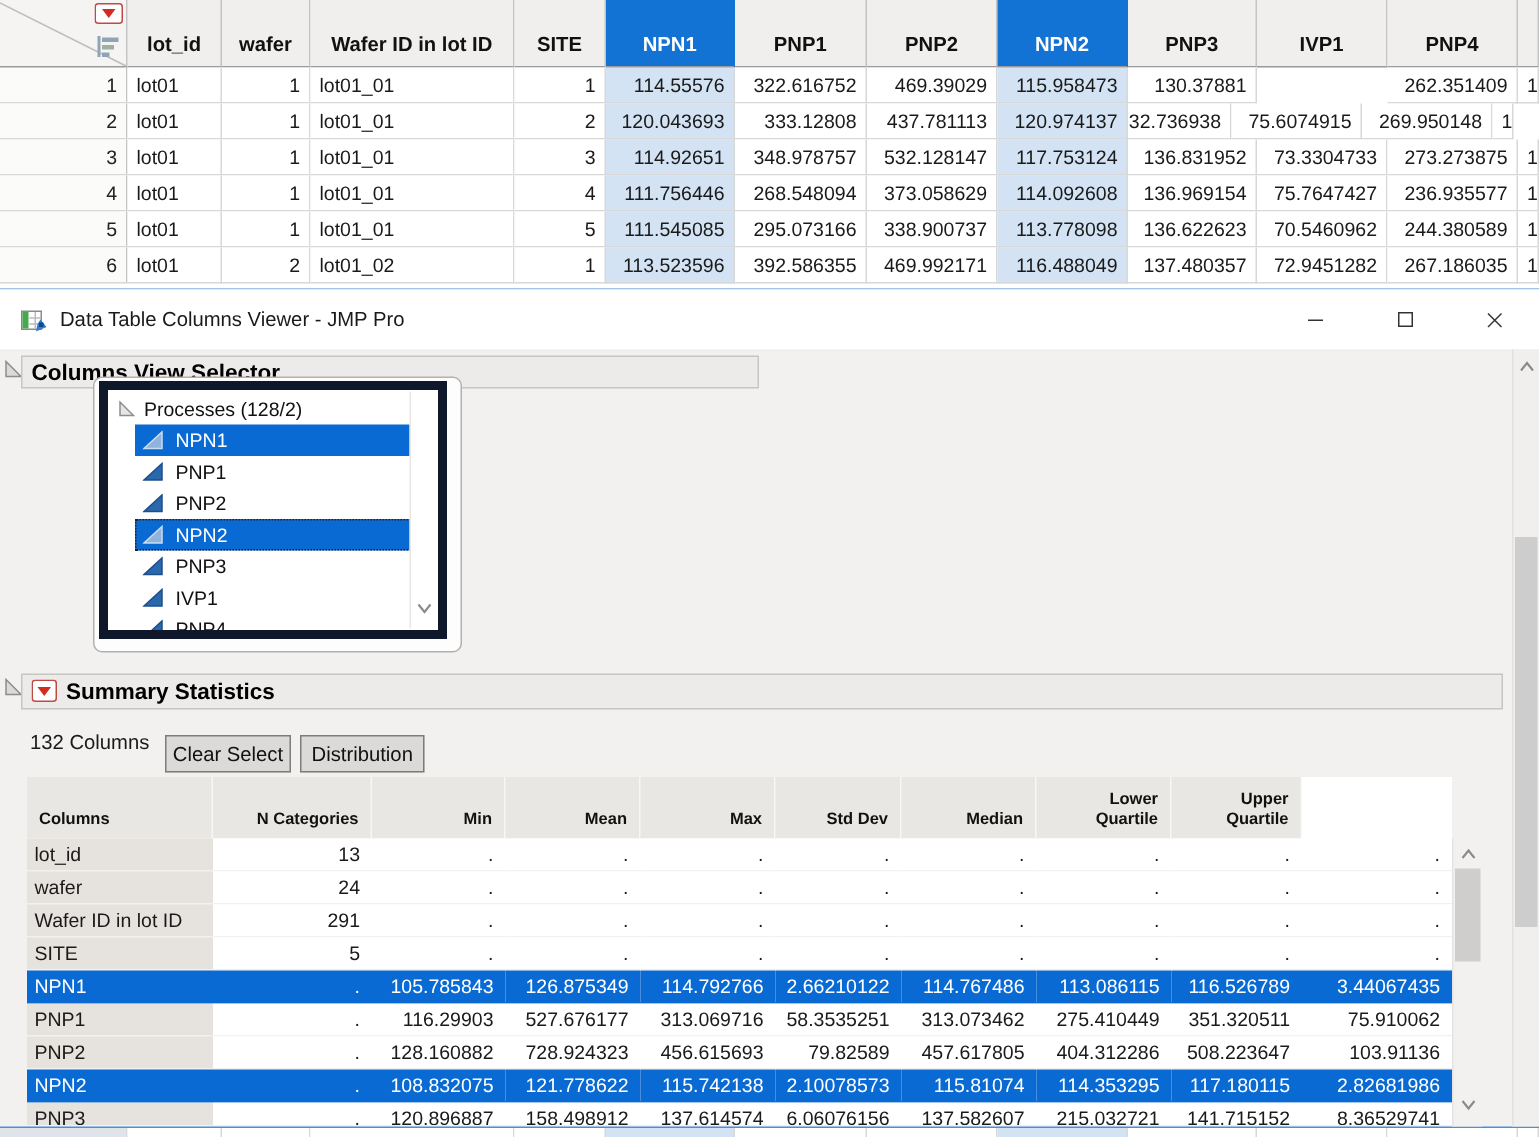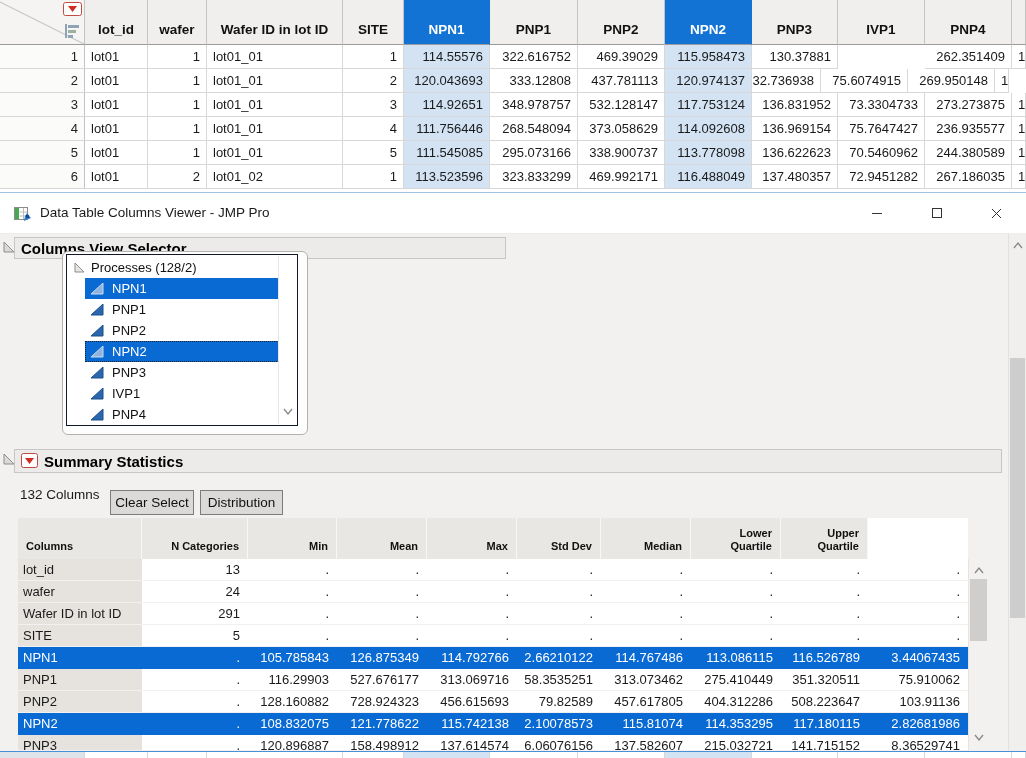--- a/index.html
+++ b/index.html
@@ -32,21 +32,21 @@
   #btn-min{left:855px;} #btn-max{left:915px;} #btn-close{left:973px;width:46px;}
 
   .disc{position:absolute;width:12px;height:12px;}
   .panelbar{position:absolute;height:22px;background:#edebe9;border:1px solid #c8c6c4;box-sizing:border-box;
             display:flex;align-items:center;padding-left:6px;gap:5px;}
   .panelbar .ptitle{font-weight:bold;font-size:15px;color:#000;white-space:nowrap;}
 
   #sel-container{position:absolute;left:62px;top:58px;width:246px;height:184px;background:#fdfdfd;
                  border:1px solid #b3b1ae;border-radius:6px;box-sizing:border-box;}
   #listbox{position:absolute;left:66px;top:61px;width:232px;height:172px;background:#fff;
-           border:1px solid #0f172a;box-sizing:border-box;overflow:hidden;}
+           border:6px solid #0f172a;box-sizing:border-box;overflow:hidden;}
   #tree{position:absolute;left:0;top:2px;right:18px;}
   .trow{height:21px;display:flex;align-items:center;gap:6px;font-size:13px;color:#111;}
   .trow.root{padding-left:7px;}
   .titem{margin-left:18px;padding-left:5px;gap:7px;}
   .titem.selrow{background:#0a6ad4;color:#fff;}
   .titem.focusrow{outline:1px dotted #222;outline-offset:-1px;}
   #list-scroll{position:absolute;top:1px;right:1px;bottom:1px;width:17px;background:#fff;border-left:1px solid #e8e7e5;}
   #list-scroll .chev{position:absolute;left:2px;bottom:3px;}
 
   #stats-count{position:absolute;left:20px;top:294px;font-size:13.5px;color:#1a1a1a;}
@@ -184,21 +184,21 @@
         <div class="bgt-c al-r" style="width: 87px;">244.380589</div>
         <div class="bgt-c al-l" style="width: 14px;">1</div>
       </div>
       <div class="bgt-row">
         <div class="bgt-c al-r rownum" style="width: 85px;">6</div>
         <div class="bgt-c al-l" style="width: 63px;">lot01</div>
         <div class="bgt-c al-r" style="width: 59px;">2</div>
         <div class="bgt-c al-l" style="width: 136px;">lot01_02</div>
         <div class="bgt-c al-r" style="width: 61px;">1</div>
         <div class="bgt-c al-r selcell" style="width: 86px;">113.523596</div>
-        <div class="bgt-c al-r" style="width: 88px;">323.833299</div>
+        <div class="bgt-c al-r" style="width: 88px;">392.586355</div>
         <div class="bgt-c al-r" style="width: 87px;">469.992171</div>
         <div class="bgt-c al-r selcell" style="width: 87px;">116.488049</div>
         <div class="bgt-c al-r" style="width: 86px;">137.480357</div>
         <div class="bgt-c al-r" style="width: 87px;">72.9451282</div>
         <div class="bgt-c al-r" style="width: 87px;">267.186035</div>
         <div class="bgt-c al-l" style="width: 14px;">1</div>
       </div>
     </div>
   <div id="bg-bottom">
       <div class="bgt-c" style="width: 85px; background: rgb(223, 227, 234);"></div>

